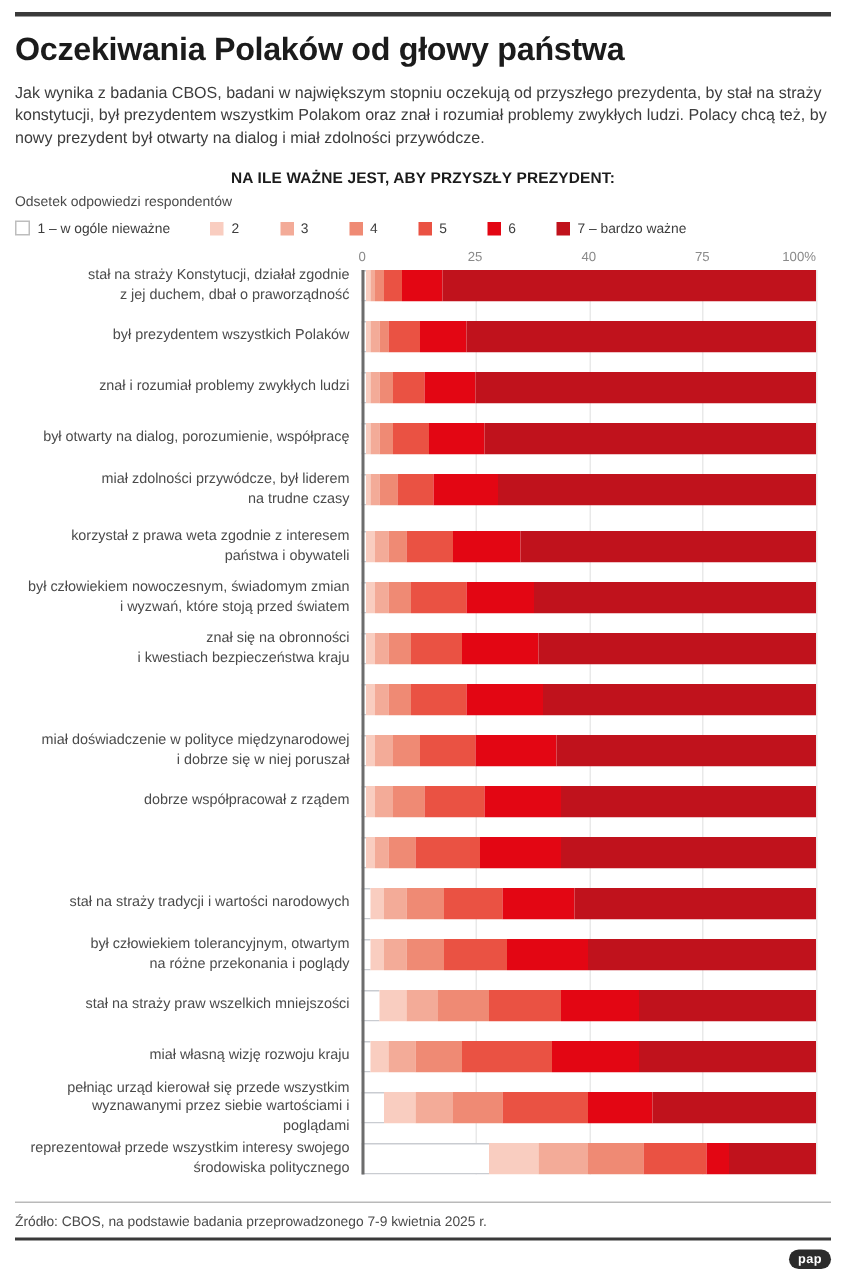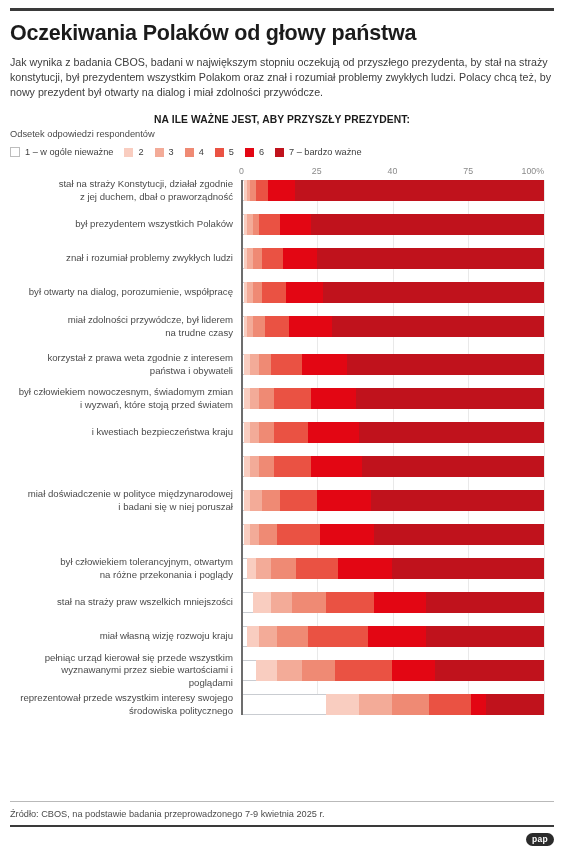--- a/index.html
+++ b/index.html
@@ -52,21 +52,21 @@
   }
   .subsub {
     font-size: 9.3px;
     color: #4a4a4a;
     margin: 0 0 8px 0;
   }
   
   .legend {
     display: flex;
     align-items: flex-start;
-    gap: 0px;
+    gap: 16px;
     margin: 0 0 9px 0;
     flex-wrap: nowrap;
   }
   .legend-item {
     display: flex;
     align-items: center;
     margin-right: 11px;
     white-space: nowrap;
   }
   .legend-swatch {
@@ -358,20 +358,21 @@
               <div class="seg" title="2: 2%" style="width: 2%; background: rgb(249, 205, 192);"></div>
               <div class="seg" title="3: 3%" style="width: 3%; background: rgb(243, 171, 152);"></div>
               <div class="seg" title="4: 5%" style="width: 5%; background: rgb(239, 138, 116);"></div>
               <div class="seg" title="5: 12%" style="width: 12%; background: rgb(234, 82, 67);"></div>
               <div class="seg" title="6: 15%" style="width: 15%; background: rgb(227, 6, 19);"></div>
               <div class="seg" title="7 – bardzo ważne: 62%" style="width: 62%; background: rgb(192, 18, 28);"></div>
             </div>
           </div>
           <div class="row" style="height: 21px; margin-bottom: 13px;">
             <div class="row-label">
+              <div>znał się na obronności</div>
               <div>i kwestiach bezpieczeństwa kraju</div>
             </div>
             <div class="bar">
               <div class="seg s1" title="1 – w ogóle nieważne: 1%" style="width: 1%;"></div>
               <div class="seg" title="2: 2%" style="width: 2%; background: rgb(249, 205, 192);"></div>
               <div class="seg" title="3: 3%" style="width: 3%; background: rgb(243, 171, 152);"></div>
               <div class="seg" title="4: 5%" style="width: 5%; background: rgb(239, 138, 116);"></div>
               <div class="seg" title="5: 11%" style="width: 11%; background: rgb(234, 82, 67);"></div>
               <div class="seg" title="6: 17%" style="width: 17%; background: rgb(227, 6, 19);"></div>
               <div class="seg" title="7 – bardzo ważne: 61%" style="width: 61%; background: rgb(192, 18, 28);"></div>
@@ -384,41 +385,69 @@
               <div class="seg" title="3: 3%" style="width: 3%; background: rgb(243, 171, 152);"></div>
               <div class="seg" title="4: 5%" style="width: 5%; background: rgb(239, 138, 116);"></div>
               <div class="seg" title="5: 12%" style="width: 12%; background: rgb(234, 82, 67);"></div>
               <div class="seg" title="6: 17%" style="width: 17%; background: rgb(227, 6, 19);"></div>
               <div class="seg" title="7 – bardzo ważne: 60%" style="width: 60%; background: rgb(192, 18, 28);"></div>
             </div>
           </div>
           <div class="row" style="height: 21px; margin-bottom: 13px;">
             <div class="row-label">
               <div>miał doświadczenie w polityce międzynarodowej</div>
-              <div>i badani się w niej poruszał</div>
+              <div>i dobrze się w niej poruszał</div>
             </div>
             <div class="bar">
               <div class="seg s1" title="1 – w ogóle nieważne: 1%" style="width: 1%;"></div>
               <div class="seg" title="2: 2%" style="width: 2%; background: rgb(249, 205, 192);"></div>
               <div class="seg" title="3: 4%" style="width: 4%; background: rgb(243, 171, 152);"></div>
               <div class="seg" title="4: 6%" style="width: 6%; background: rgb(239, 138, 116);"></div>
               <div class="seg" title="5: 12%" style="width: 12%; background: rgb(234, 82, 67);"></div>
               <div class="seg" title="6: 18%" style="width: 18%; background: rgb(227, 6, 19);"></div>
               <div class="seg" title="7 – bardzo ważne: 57%" style="width: 57%; background: rgb(192, 18, 28);"></div>
             </div>
           </div>
           <div class="row" style="height: 21px; margin-bottom: 13px;">
+            <div class="row-label">
+              <div>dobrze współpracował z rządem</div>
+            </div>
+            <div class="bar">
+              <div class="seg s1" title="1 – w ogóle nieważne: 1%" style="width: 1%;"></div>
+              <div class="seg" title="2: 2%" style="width: 2%; background: rgb(249, 205, 192);"></div>
+              <div class="seg" title="3: 4%" style="width: 4%; background: rgb(243, 171, 152);"></div>
+              <div class="seg" title="4: 7%" style="width: 7%; background: rgb(239, 138, 116);"></div>
+              <div class="seg" title="5: 13%" style="width: 13%; background: rgb(234, 82, 67);"></div>
+              <div class="seg" title="6: 17%" style="width: 17%; background: rgb(227, 6, 19);"></div>
+              <div class="seg" title="7 – bardzo ważne: 56%" style="width: 56%; background: rgb(192, 18, 28);"></div>
+            </div>
+          </div>
+          <div class="row" style="height: 21px; margin-bottom: 13px;">
             <div class="bar">
               <div class="seg s1" title="1 – w ogóle nieważne: 1%" style="width: 1%;"></div>
               <div class="seg" title="2: 2%" style="width: 2%; background: rgb(249, 205, 192);"></div>
               <div class="seg" title="3: 3%" style="width: 3%; background: rgb(243, 171, 152);"></div>
               <div class="seg" title="4: 6%" style="width: 6%; background: rgb(239, 138, 116);"></div>
               <div class="seg" title="5: 14%" style="width: 14%; background: rgb(234, 82, 67);"></div>
               <div class="seg" title="6: 18%" style="width: 18%; background: rgb(227, 6, 19);"></div>
               <div class="seg" title="7 – bardzo ważne: 56%" style="width: 56%; background: rgb(192, 18, 28);"></div>
+            </div>
+          </div>
+          <div class="row" style="height: 21px; margin-bottom: 13px;">
+            <div class="row-label">
+              <div>stał na straży tradycji i wartości narodowych</div>
+            </div>
+            <div class="bar">
+              <div class="seg s1" title="1 – w ogóle nieważne: 2%" style="width: 2%;"></div>
+              <div class="seg" title="2: 3%" style="width: 3%; background: rgb(249, 205, 192);"></div>
+              <div class="seg" title="3: 5%" style="width: 5%; background: rgb(243, 171, 152);"></div>
+              <div class="seg" title="4: 8%" style="width: 8%; background: rgb(239, 138, 116);"></div>
+              <div class="seg" title="5: 13%" style="width: 13%; background: rgb(234, 82, 67);"></div>
+              <div class="seg" title="6: 16%" style="width: 16%; background: rgb(227, 6, 19);"></div>
+              <div class="seg" title="7 – bardzo ważne: 53%" style="width: 53%; background: rgb(192, 18, 28);"></div>
             </div>
           </div>
           <div class="row" style="height: 21px; margin-bottom: 13px;">
             <div class="row-label">
               <div>był człowiekiem tolerancyjnym, otwartym</div>
               <div>na różne przekonania i poglądy</div>
             </div>
             <div class="bar">
               <div class="seg s1" title="1 – w ogóle nieważne: 2%" style="width: 2%;"></div>
               <div class="seg" title="2: 3%" style="width: 3%; background: rgb(249, 205, 192);"></div>

